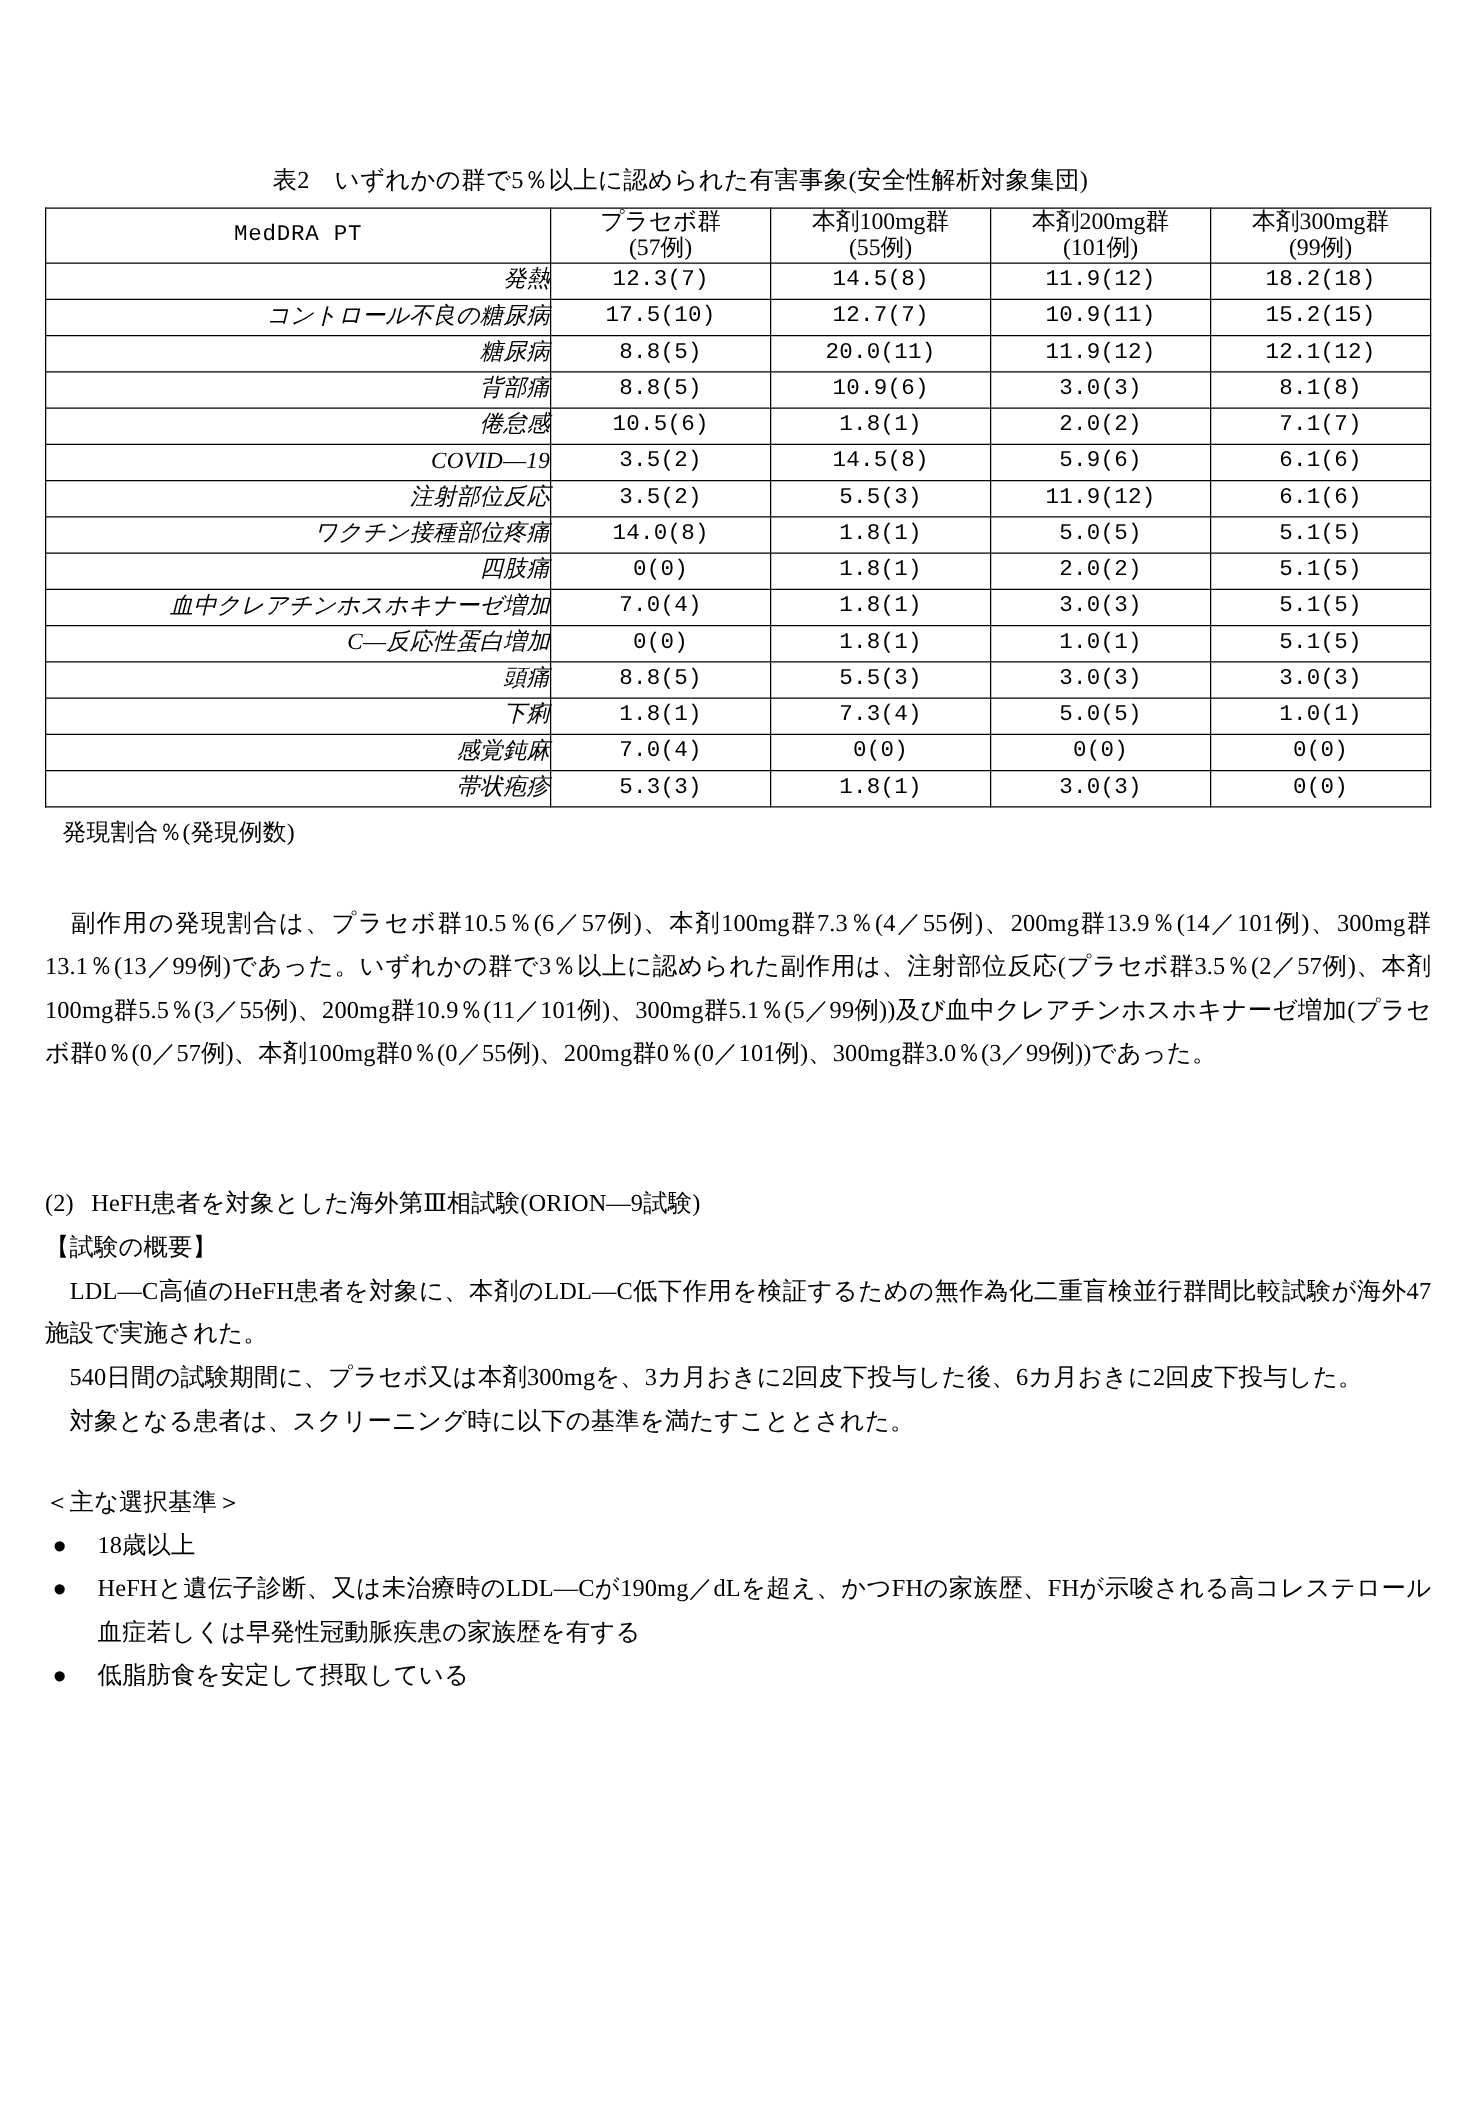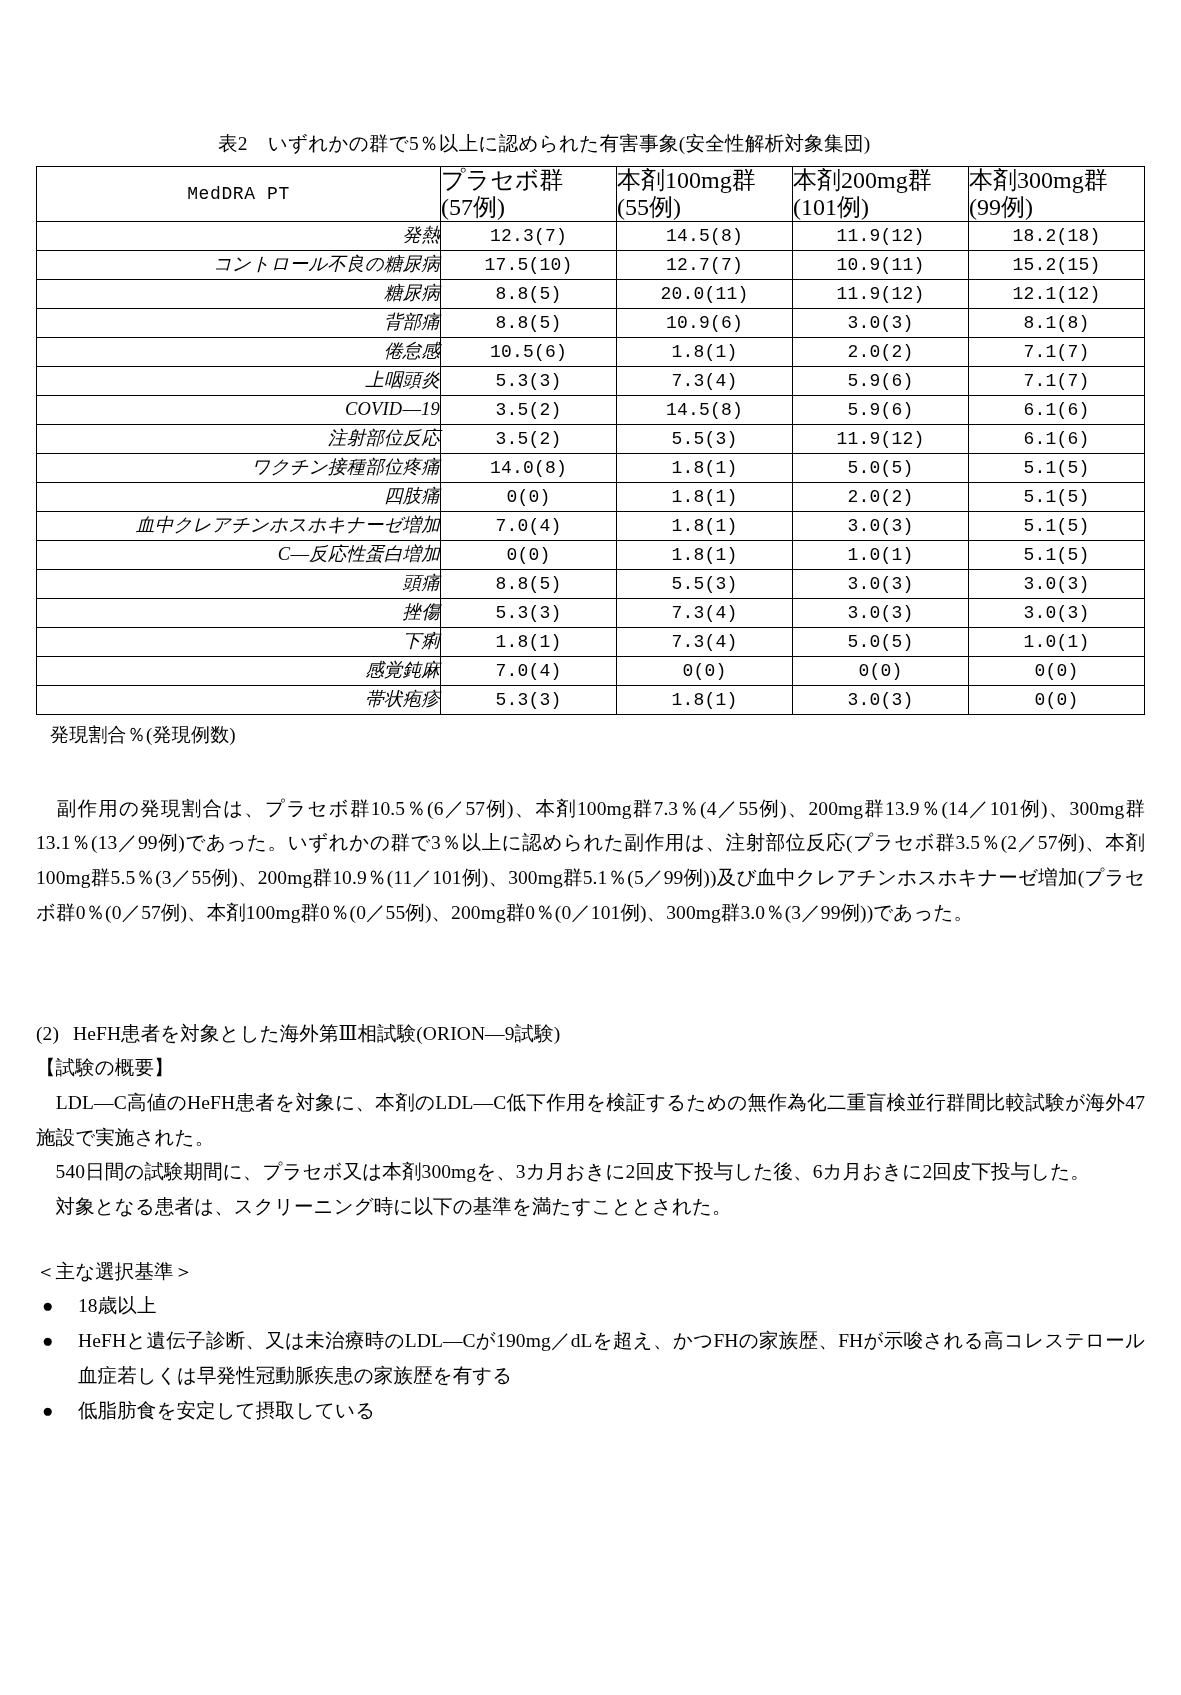--- a/index.html
+++ b/index.html
@@ -54,24 +54,24 @@
 
   th.head-name {
     text-align: center;
     padding-left: 26px;
     vertical-align: middle;
     font-family: "Liberation Mono", "DejaVu Sans Mono", monospace;
     font-size: 18px;
     letter-spacing: 0.6px;
   }
   th.head-data {
-    text-align: left;
+    text-align: center;
     line-height: 1.38;
     padding: 4px 0 5px 0;
-    font-size: 24px;
+    font-size: 19px;
   }
   th.head-data .grp-line2 { display: block; }
 
   td.ev-name {
     text-align: right;
     padding-left: 26px;
     letter-spacing: 0.2px;
     font-style: italic;
   }
   td.ev-val {
@@ -198,27 +198,20 @@
           <td class="ev-val">8.1(8)</td>
         </tr>
       <tr>
           <td class="ev-name">倦怠感</td>
           <td class="ev-val">10.5(6)</td>
           <td class="ev-val">1.8(1)</td>
           <td class="ev-val">2.0(2)</td>
           <td class="ev-val">7.1(7)</td>
         </tr>
       <tr>
-          <td class="ev-name">上咽頭炎</td>
-          <td class="ev-val">5.3(3)</td>
-          <td class="ev-val">7.3(4)</td>
-          <td class="ev-val">5.9(6)</td>
-          <td class="ev-val">7.1(7)</td>
-        </tr>
-      <tr>
           <td class="ev-name">COVID―19</td>
           <td class="ev-val">3.5(2)</td>
           <td class="ev-val">14.5(8)</td>
           <td class="ev-val">5.9(6)</td>
           <td class="ev-val">6.1(6)</td>
         </tr>
       <tr>
           <td class="ev-name">注射部位反応</td>
           <td class="ev-val">3.5(2)</td>
           <td class="ev-val">5.5(3)</td>
@@ -250,27 +243,20 @@
           <td class="ev-name">C―反応性蛋白増加</td>
           <td class="ev-val">0(0)</td>
           <td class="ev-val">1.8(1)</td>
           <td class="ev-val">1.0(1)</td>
           <td class="ev-val">5.1(5)</td>
         </tr>
       <tr>
           <td class="ev-name">頭痛</td>
           <td class="ev-val">8.8(5)</td>
           <td class="ev-val">5.5(3)</td>
-          <td class="ev-val">3.0(3)</td>
-          <td class="ev-val">3.0(3)</td>
-        </tr>
-      <tr>
-          <td class="ev-name">挫傷</td>
-          <td class="ev-val">5.3(3)</td>
-          <td class="ev-val">7.3(4)</td>
           <td class="ev-val">3.0(3)</td>
           <td class="ev-val">3.0(3)</td>
         </tr>
       <tr>
           <td class="ev-name">下痢</td>
           <td class="ev-val">1.8(1)</td>
           <td class="ev-val">7.3(4)</td>
           <td class="ev-val">5.0(5)</td>
           <td class="ev-val">1.0(1)</td>
         </tr>

